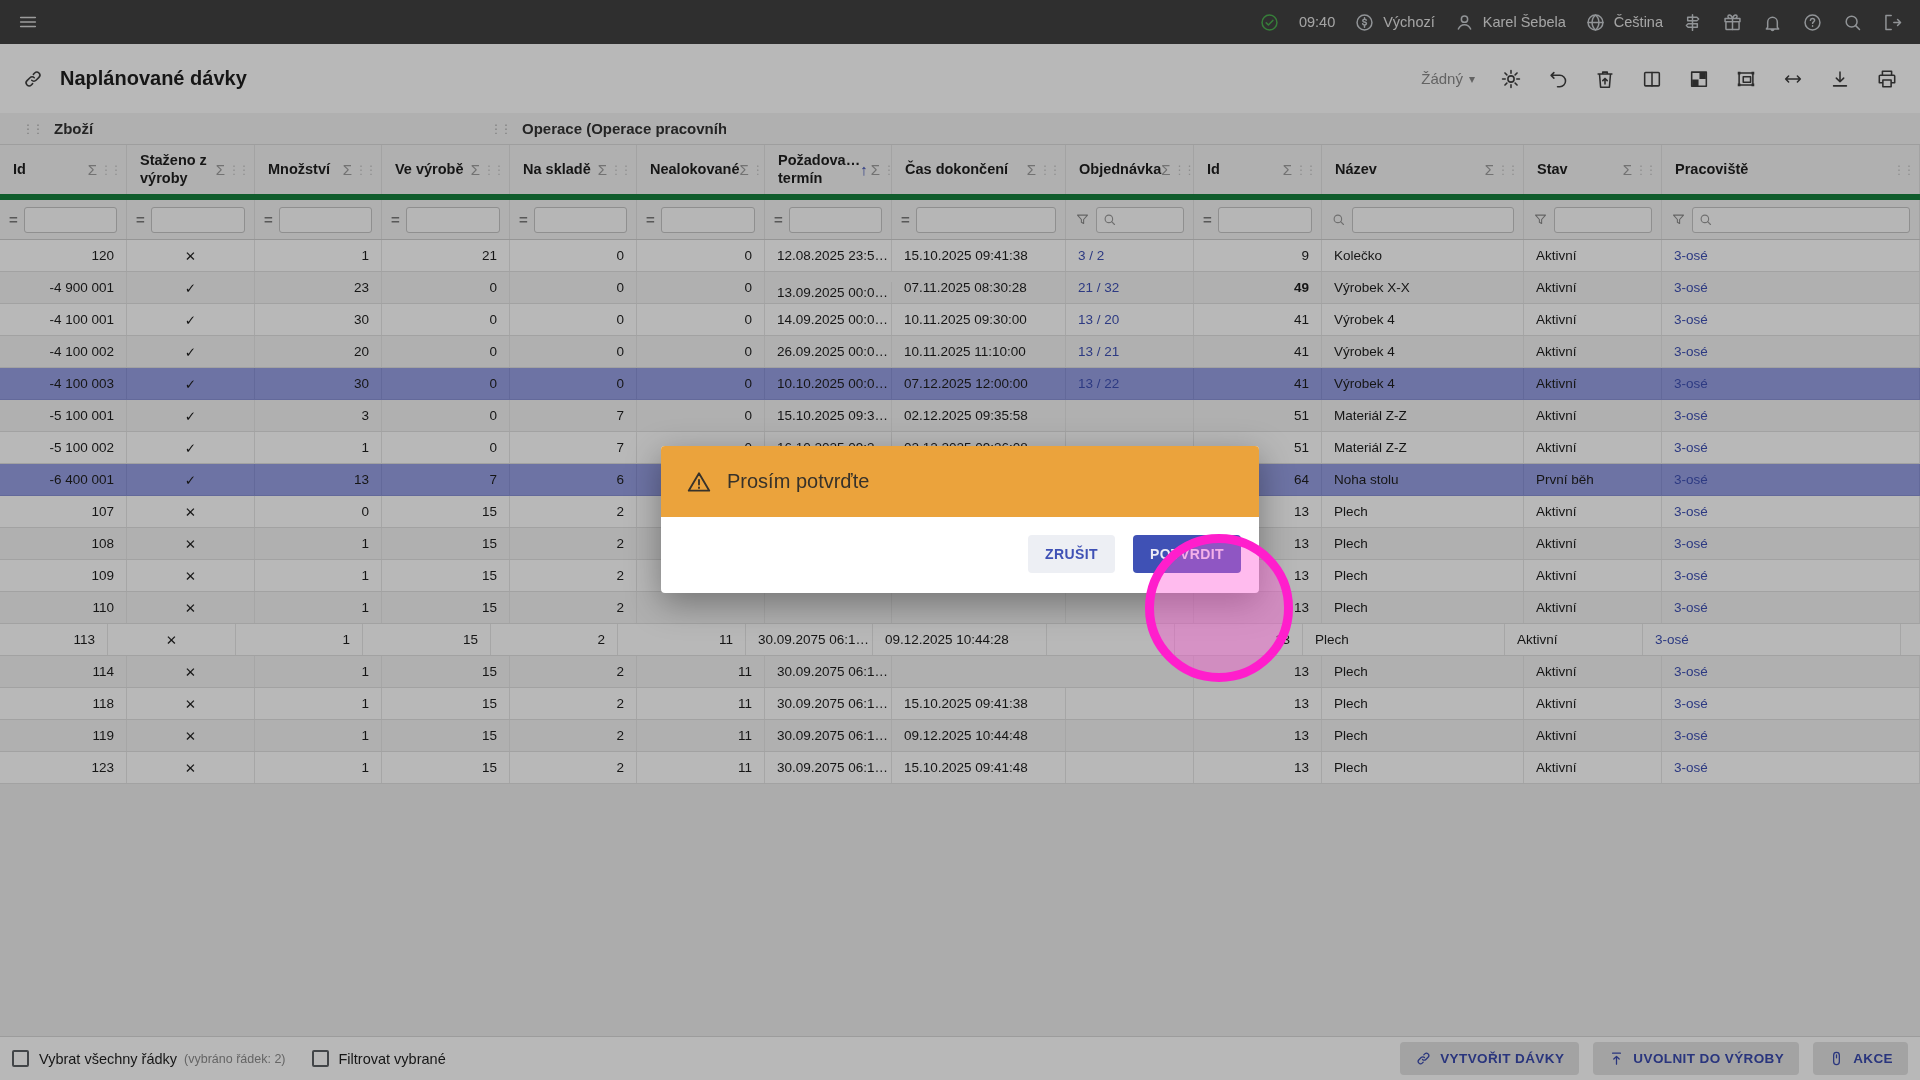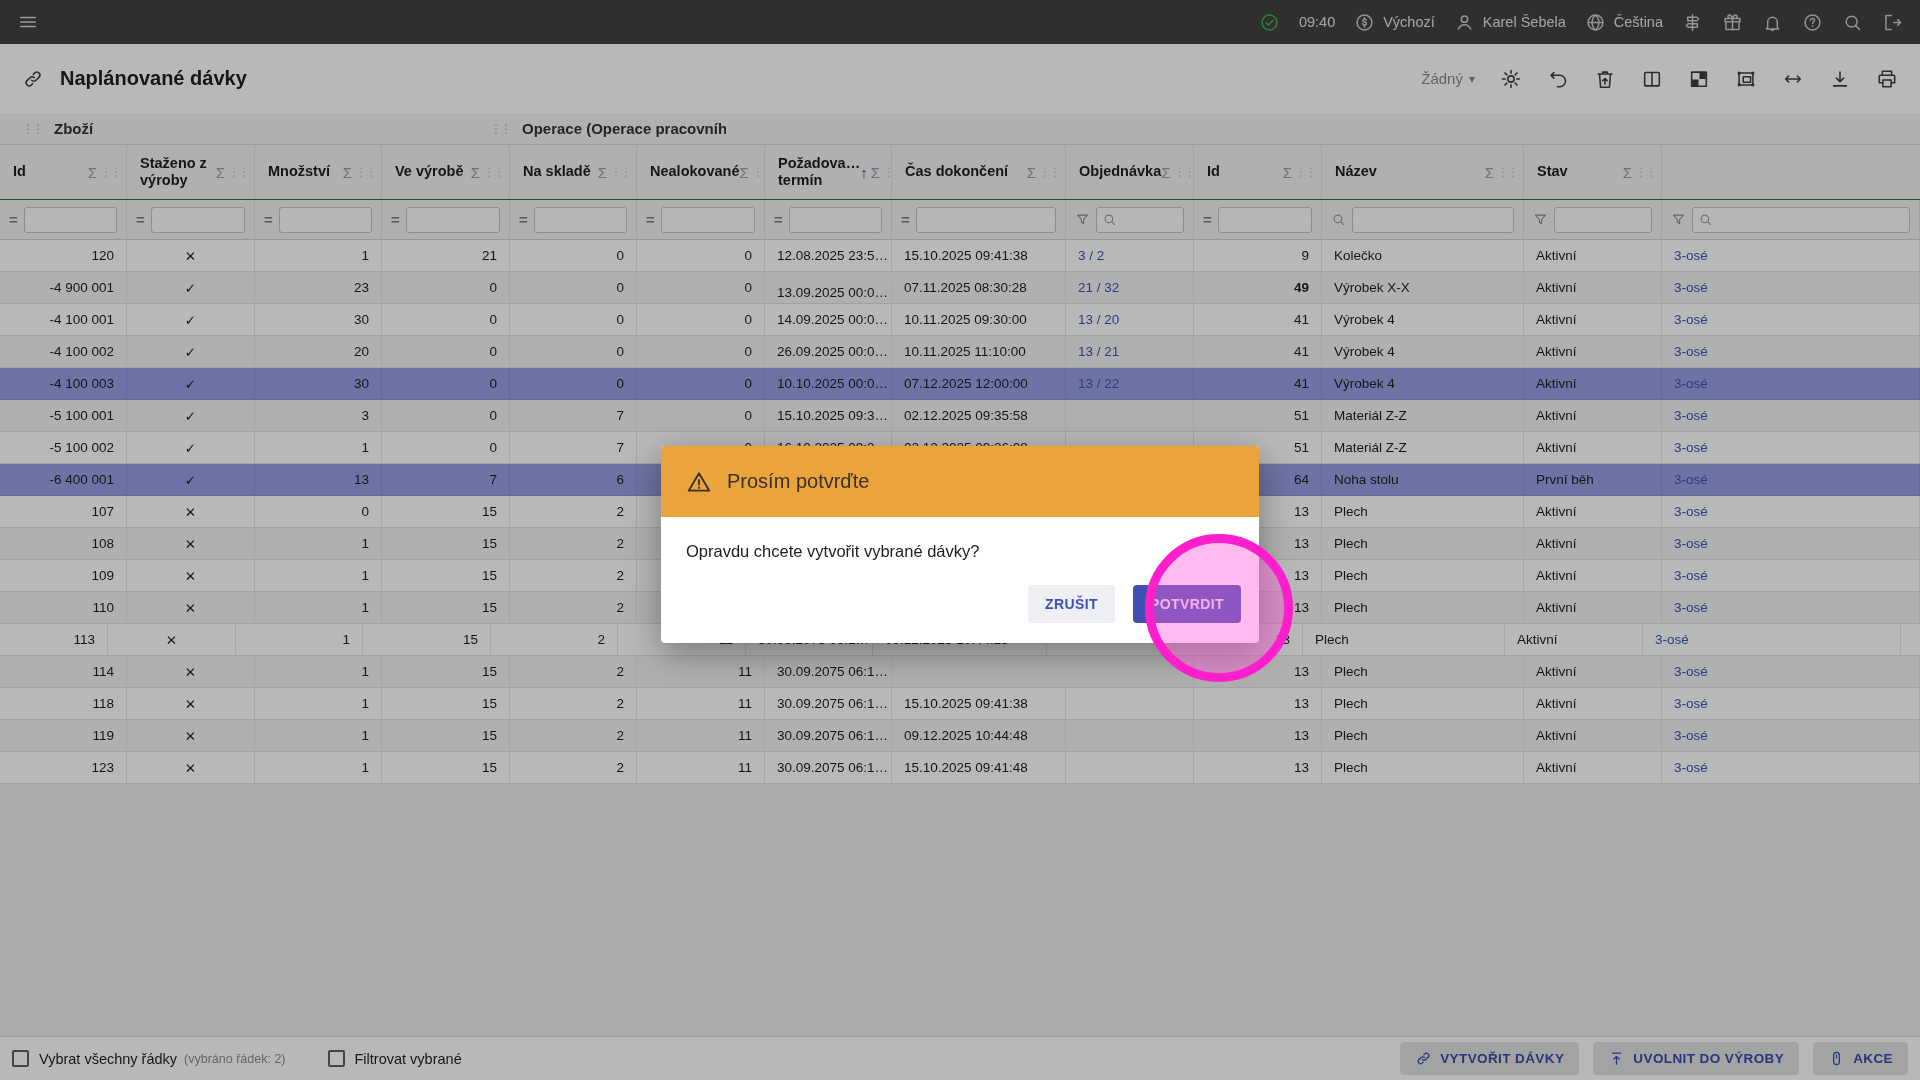--- a/index.html
+++ b/index.html
@@ -17,21 +17,21 @@
 .toolbar{position:absolute;top:44px;left:0;right:0;height:69px;background:#FFF;display:flex;align-items:center;padding:0 22px;z-index:1}
 .page-title{font-size:20px;font-weight:700;color:#1F1F1F;margin-left:16px}
 .toolbar .right{margin-left:auto;display:flex;align-items:center;gap:25px}
 .view-sel{display:flex;align-items:center;gap:6px;color:#8A8A8A;font-size:15px}
 .caret{font-size:12px;color:#8A8A8A}
 
 .grid{position:absolute;top:113px;left:0;right:0;bottom:44px;background:#EFEFEF;overflow:hidden}
 .group-row{display:flex;height:32px;background:#F4F4F4;border-bottom:1px solid #DCDCDC;font-size:15px;font-weight:700;color:#333}
 .group-seg{display:flex;align-items:center;padding-left:22px;gap:12px;overflow:hidden;white-space:nowrap}
 .gdots{color:#ADADAD;font-size:12px;letter-spacing:-2px;font-weight:400}
-.hdr-row{display:flex;height:55px;background:#F4F4F4;border-bottom:1px solid #15803d}
+.hdr-row{display:flex;height:55px;background:#F4F4F4;border-bottom:6px solid #15803d}
 .hdr-cell{display:flex;align-items:center;padding:0 6px 0 13px;border-right:1px solid #E2E2E2;font-size:14.5px;font-weight:700;color:#1F1F1F;overflow:hidden}
 .h-label{line-height:1.2;white-space:nowrap}
 .h-icons{margin-left:auto;display:flex;align-items:center;gap:3px}
 .sum{color:#9E9E9E;font-weight:400;font-size:15px}
 .sort{color:#3F51B5;font-weight:700;font-size:15px}
 .hdots{color:#C4C4C4;font-size:12px;letter-spacing:-2px;font-weight:400}
 .filter-row{display:flex;height:40px;background:#F4F4F4;border-bottom:1px solid #CFCFCF;align-items:center}
 .f-cell{display:flex;align-items:center;gap:6px;height:100%;padding:0 9px;border-right:1px solid #E2E2E2}
 .eqic{color:#7A7A7A;font-size:15px;font-weight:700}
 .f-input{flex:1;height:26px;background:#FCFCFC;border:1px solid #C6C6C6;border-radius:3px;display:flex;align-items:center;gap:4px;padding:0 5px;min-width:0}
@@ -43,21 +43,21 @@
 .cell{display:flex;align-items:center;padding:0 12px;border-right:1px solid #E6E6E6;overflow:hidden;white-space:nowrap}
 .row.selected .cell{border-right-color:#8A92D6}
 .cell.right{justify-content:flex-end}
 .cell.center{justify-content:center}
 .cell.link{color:#3F51B5}
 
 .footer{position:absolute;left:0;right:0;bottom:0;height:44px;background:#FFF;border-top:1px solid #D8D8D8;display:flex;align-items:center;padding:0 12px;z-index:1}
 .chk{width:17px;height:17px;border:2px solid #5C6064;border-radius:2px;background:#FFF;margin-right:10px;flex:0 0 auto}
 .chk-label{font-size:14.5px;color:#1F1F1F;font-weight:400}
 .muted{color:#8C8C8C;font-size:12.5px;margin-left:7px}
-.chk2{margin-left:42px;display:flex;align-items:center}
+.chk2{margin-left:26px;display:flex;align-items:center}
 .footer .right{margin-left:auto;display:flex;align-items:center;gap:14px}
 .btn{height:33px;border:none;border-radius:4px;background:#E2E2E2;color:#3A4AAE;font-weight:700;font-size:13.5px;letter-spacing:.4px;display:flex;align-items:center;gap:8px;padding:0 15px;font-family:inherit}
 .bic{width:17px;height:17px;stroke:#3A4AAE;fill:none;stroke-width:1.8;stroke-linecap:round;stroke-linejoin:round}
 
 .backdrop{position:absolute;inset:0;background:rgba(0,0,0,.28);z-index:40}
 .dialog{position:absolute;left:661px;top:446px;width:598px;z-index:50;background:#FFF;border-radius:4px;box-shadow:0 10px 34px rgba(0,0,0,.35);overflow:hidden}
 .dlg-head{height:71px;background:#EBA33C;display:flex;align-items:center;gap:15px;padding:0 25px;font-size:20px;font-weight:500;color:#37322A}
 .wic{width:26px;height:26px;stroke:#37322A;fill:none;stroke-width:1.7;stroke-linecap:round;stroke-linejoin:round}
 .dlg-body{padding:25px 25px 6px;font-size:16.5px;color:#212121}
 .dlg-actions{display:flex;justify-content:flex-end;align-items:center;gap:18px;padding:18px 18px 20px}
@@ -267,20 +267,26 @@
             <span class="hdots">⋮⋮</span>
           </div>
         </div>
         <div class="hdr-cell" style="width: 138px;">
           <div class="h-label">Stav</div>
           <div class="h-icons">
             <span class="sum">Σ</span>
             <span class="hdots">⋮⋮</span>
           </div>
         </div>
+        <div class="hdr-cell" style="width: 258px;">
+          <div class="h-label">Pracoviště</div>
+          <div class="h-icons">
+            <span class="hdots">⋮⋮</span>
+          </div>
+        </div>
       </div>
     <div class="filter-row" id="filter-row">
         <div class="f-cell" style="width: 127px;">
           <span class="eqic">=</span>
           <div class="f-input"></div>
         </div>
         <div class="f-cell" style="width: 128px;">
           <span class="eqic">=</span>
           <div class="f-input"></div>
         </div>
@@ -639,21 +645,20 @@
   </div>
 
   <div class="backdrop"></div>
   <div class="dialog">
     <div class="dlg-head">
       <svg class="wic" viewBox="0 0 24 24">
           <path d="M12 4L21.5 20h-19zM12 10v4.3M12 16.9v.6"></path>
         </svg>
       <span>Prosím potvrďte</span>
     </div>
-    <div class="dlg-body">Opravdu chcete vytvořit vybrané dávky?</div>
     <div class="dlg-actions">
       <button class="dbtn cancel">ZRUŠIT</button>
       <button class="dbtn confirm">POTVRDIT</button>
     </div>
   </div>
   <div class="circle"></div>
 
 </div>
 
 </body></html>

